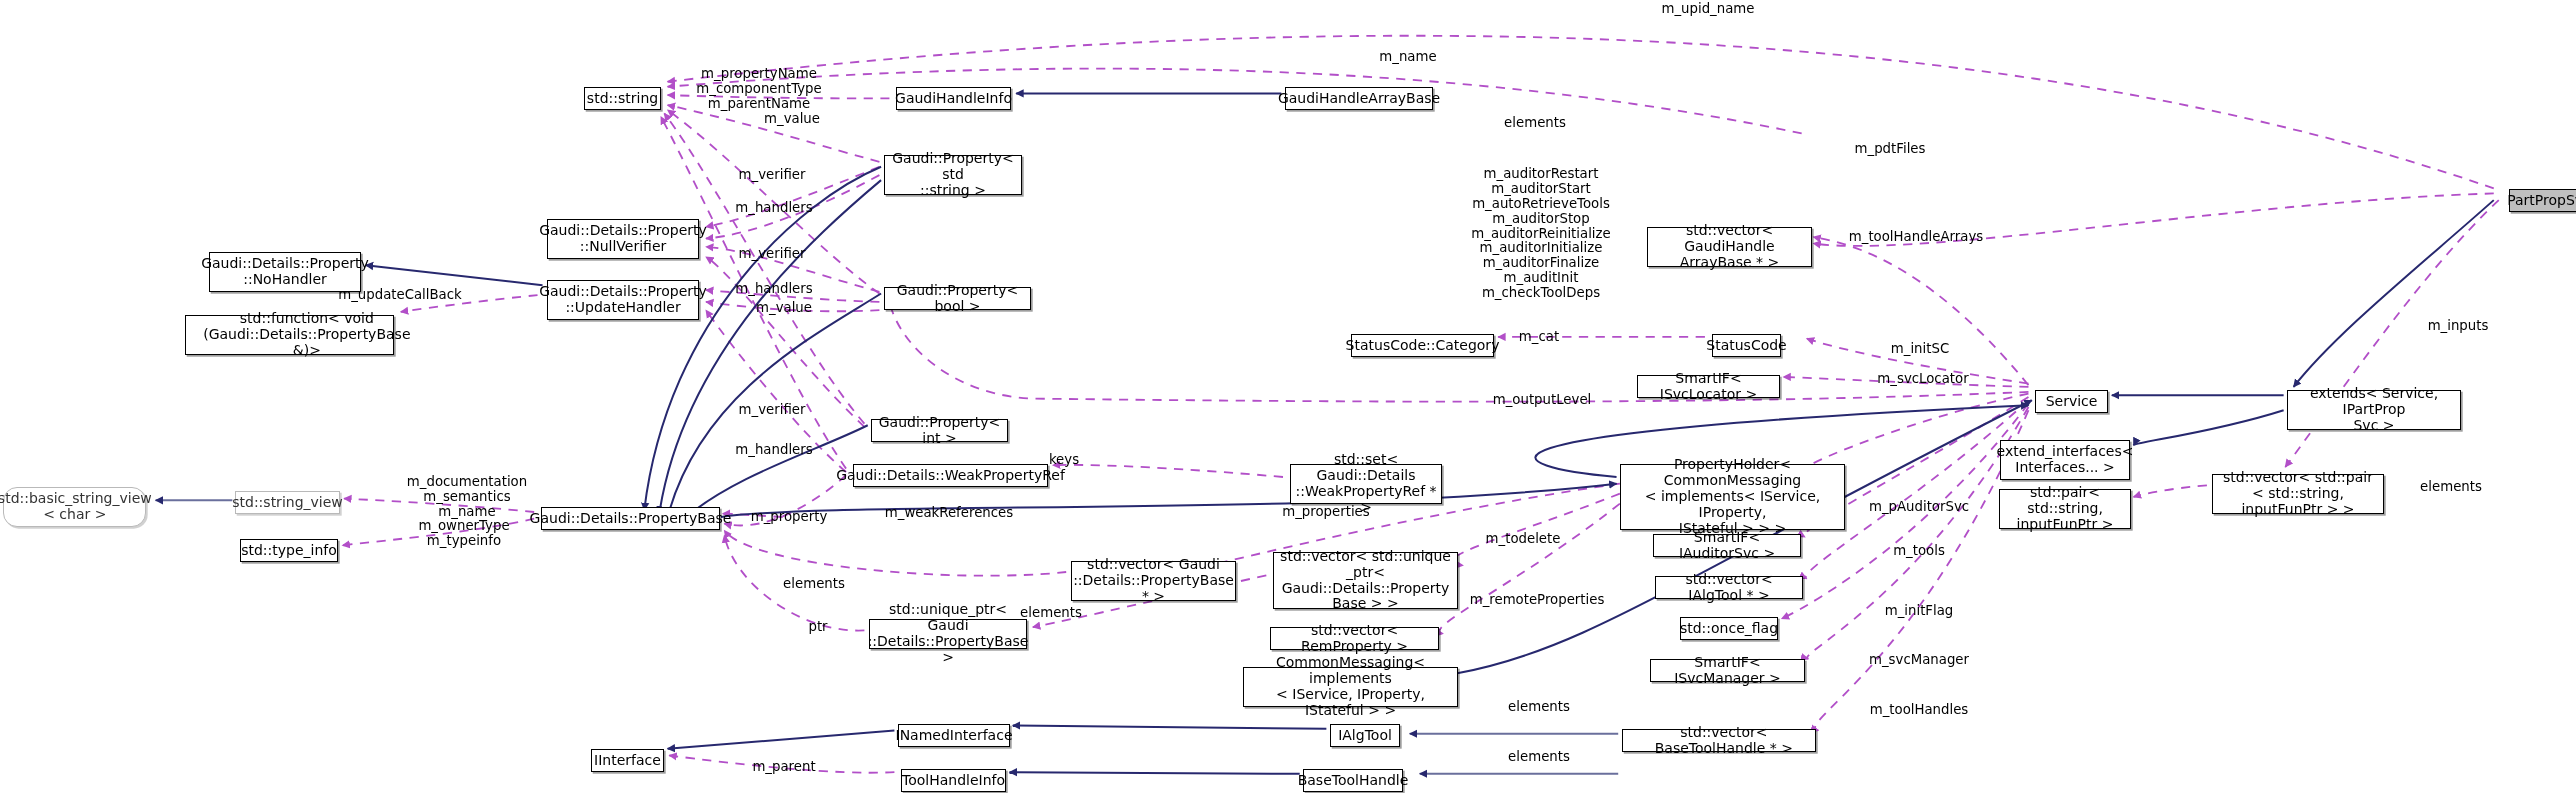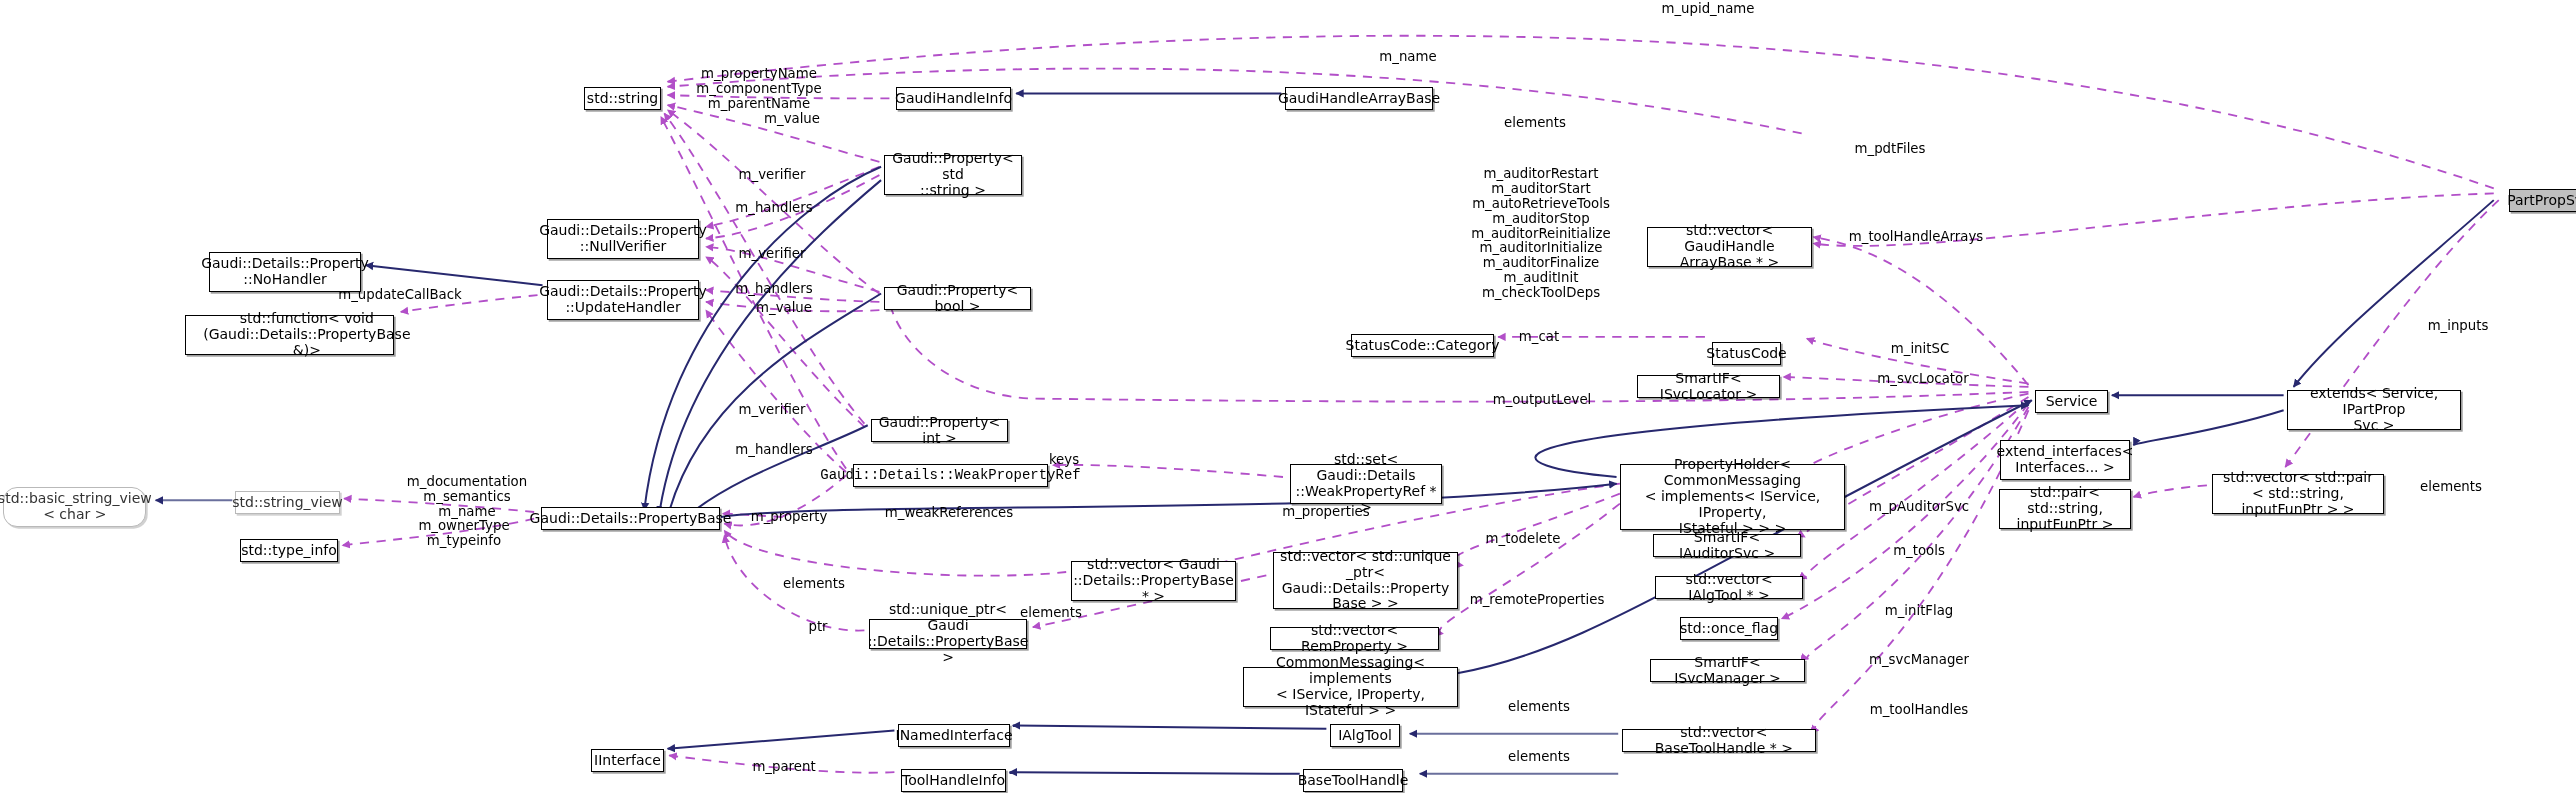--- a/index.html
+++ b/index.html
@@ -165,27 +165,27 @@
       <div class="node" style="left: 1647px; top: 227px; width: 165px; height: 40px;">std::vector&lt; GaudiHandle
 ArrayBase * &gt;</div>
       <div class="node" style="left: 209px; top: 252px; width: 152px; height: 40px;">Gaudi::Details::Property
 ::NoHandler</div>
       <div class="node" style="left: 547px; top: 280px; width: 152px; height: 40px;">Gaudi::Details::Property
 ::UpdateHandler</div>
       <div class="node" style="left: 884px; top: 287px; width: 147px; height: 23.4px;">Gaudi::Property&lt; bool &gt;</div>
       <div class="node" style="left: 185px; top: 315px; width: 209px; height: 40px; padding-left: 38px;">std::function&lt; void
 (Gaudi::Details::PropertyBase &amp;)&gt;</div>
       <div class="node" style="left: 1351px; top: 334px; width: 143px; height: 23.4px;">StatusCode::Category</div>
-      <div class="node" style="left: 1712px; top: 334px; width: 69px; height: 23.4px; margin-top: 8px;">StatusCode</div>
+      <div class="node" style="left: 1712px; top: 334px; width: 69px; height: 23.4px;">StatusCode</div>
       <div class="node" style="left: 1637px; top: 375px; width: 143px; height: 23.4px;">SmartIF&lt; ISvcLocator &gt;</div>
       <div class="node" style="left: 2035px; top: 390px; width: 73px; height: 23.4px;">Service</div>
       <div class="node" style="left: 2287px; top: 390px; width: 174px; height: 40px;">extends&lt; Service, IPartProp
 Svc &gt;</div>
       <div class="node" style="left: 871px; top: 419px; width: 137px; height: 23.4px;">Gaudi::Property&lt; int &gt;</div>
-      <div class="node" style="left: 853px; top: 464px; width: 195px; height: 23.4px; font-family: Liberation Mono, monospace;">Gaudi::Details::WeakPropertyRef</div>
+      <div class="node" style="left: 853px; top: 464px; width: 195px; height: 23.4px;">Gaudi::Details::WeakPropertyRef</div>
       <div class="node" style="left: 1290px; top: 464px; width: 152px; height: 40px;">std::set&lt; Gaudi::Details
 ::WeakPropertyRef * &gt;</div>
       <div class="node" style="left: 1620px; top: 464px; width: 225px; height: 66px;">PropertyHolder&lt; CommonMessaging
 &lt; implements&lt; IService, IProperty,
 IStateful &gt; &gt; &gt;</div>
       <div class="node" style="left: 2000px; top: 440px; width: 130px; height: 40px;">extend_interfaces&lt;
 Interfaces... &gt;</div>
       <div class="node" style="left: 2212px; top: 474px; width: 172px; height: 40px;">std::vector&lt; std::pair
 &lt; std::string, inputFunPtr &gt; &gt;</div>
       <div class="node faded" style="left: 3.3px; top: 487px; width: 143px; height: 40px; border-radius: 14px;">std::basic_string_view

